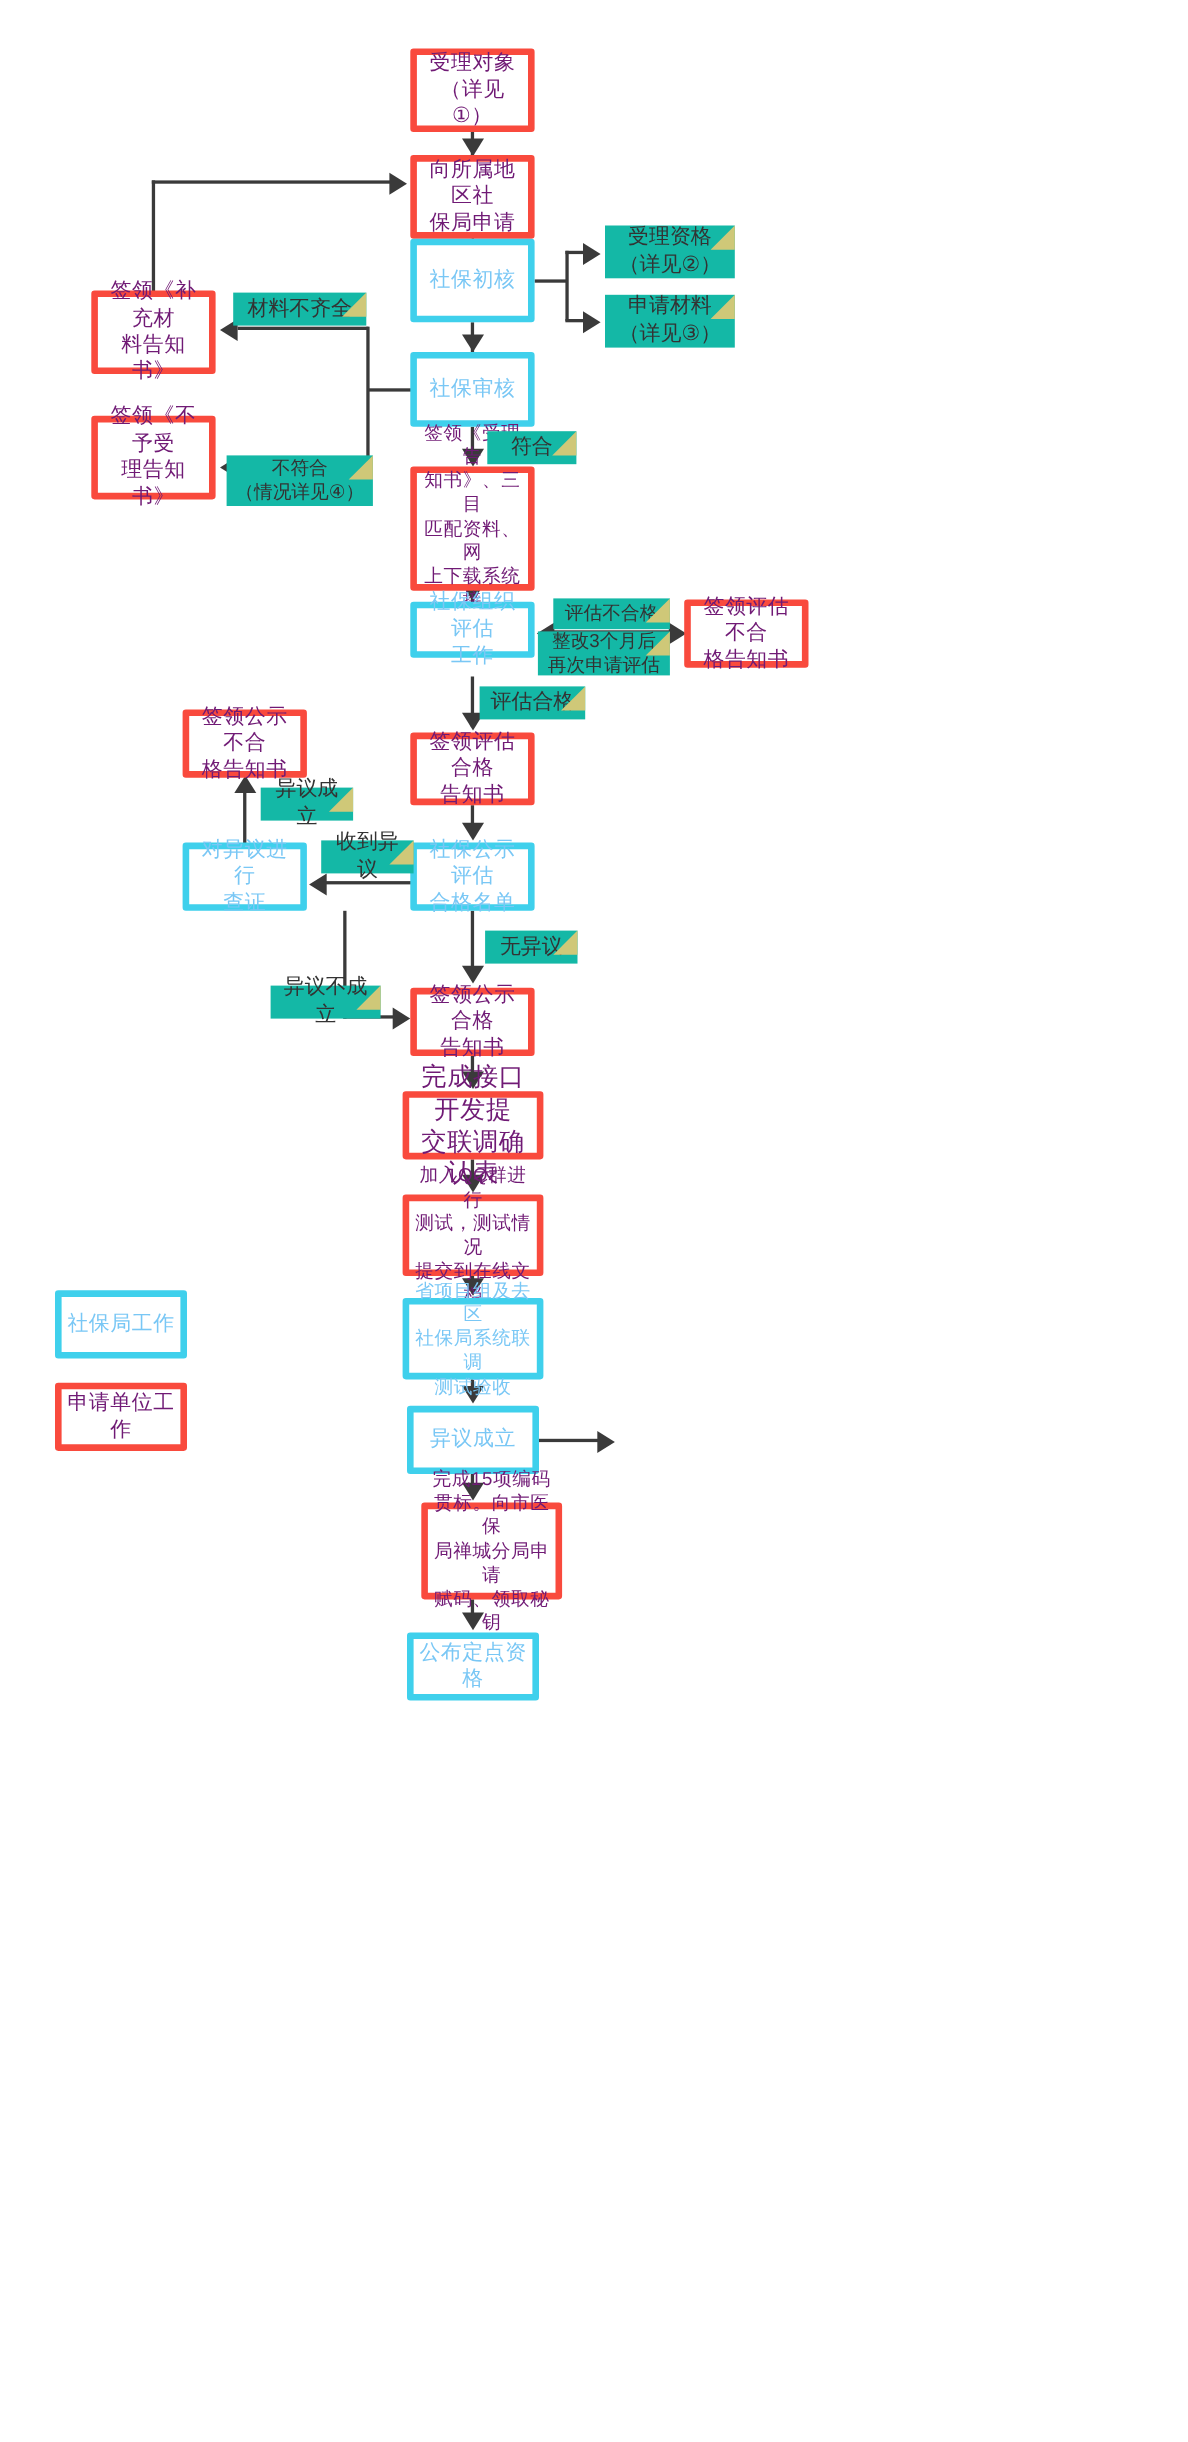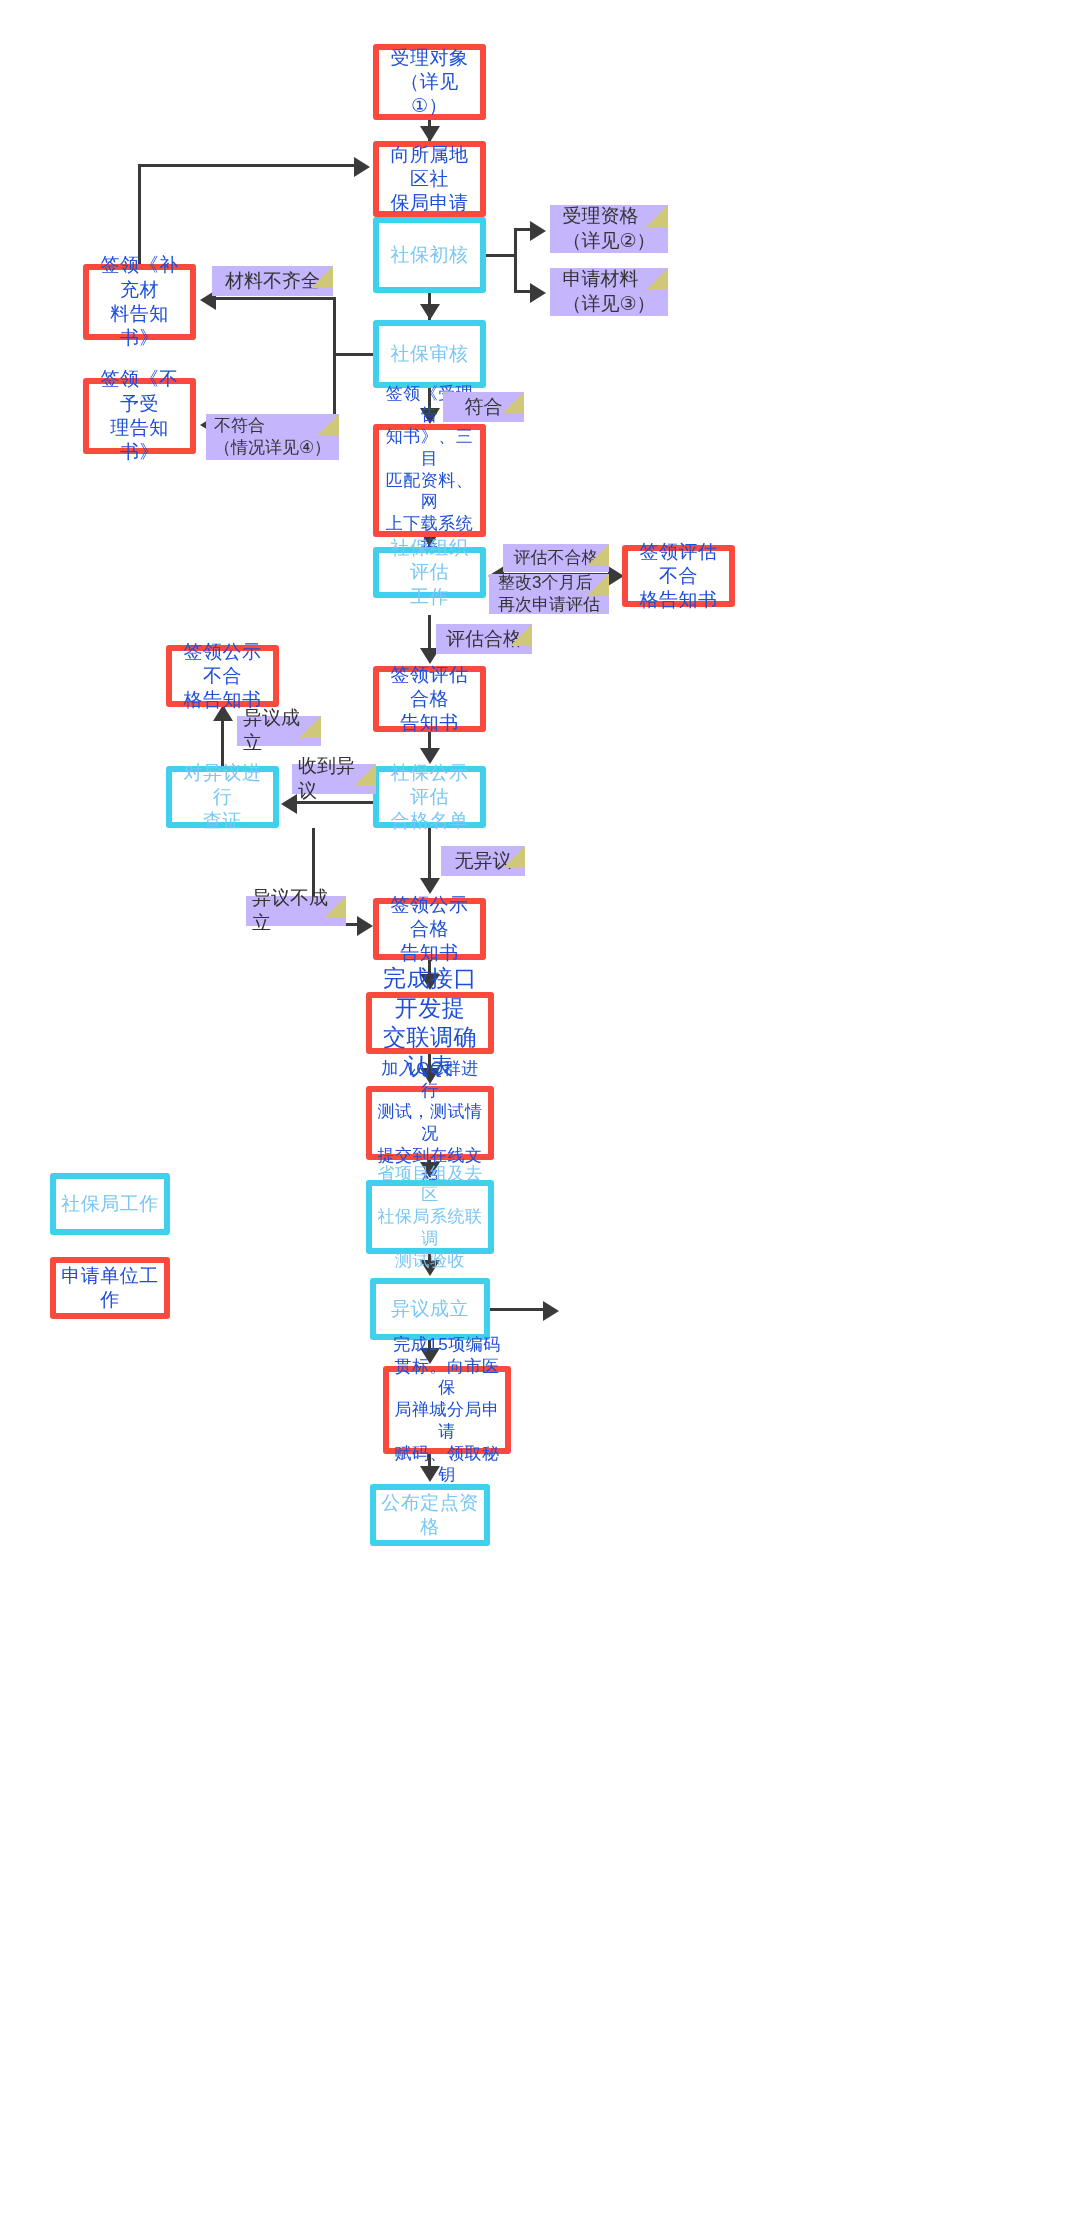--- a/index.html
+++ b/index.html
@@ -27,41 +27,42 @@
     justify-content: center;
     text-align: center;
     line-height: 1.28;
     font-size: 19px;
     letter-spacing: .5px;
     border-radius: 3px;
     z-index: 5;
   }
   .node.red {
     border: 6px solid #f94a3d;
-    color: #1d4ed8;
+    color: #701a75;
   }
   .node.blue {
     border: 6px solid #3fd0ec;
     color: #79c7f5;
   }
   .node .inner {
     padding: 0 4px;
     white-space: pre-line;
   }
   
   .note {
     position: absolute;
     box-sizing: border-box;
-    background: #c4b5fd;
+    background: #14b8a6;
     color: #333333;
     font-size: 19px;
     line-height: 1.3;
     display: flex;
     align-items: center;
     justify-content: center;
+    text-align: center;
     white-space: pre-line;
     z-index: 8;
     padding: 3px 6px;
   }
   .note::after {
     
     content: "";
     position: absolute;
     top: 0;
     right: 0;

